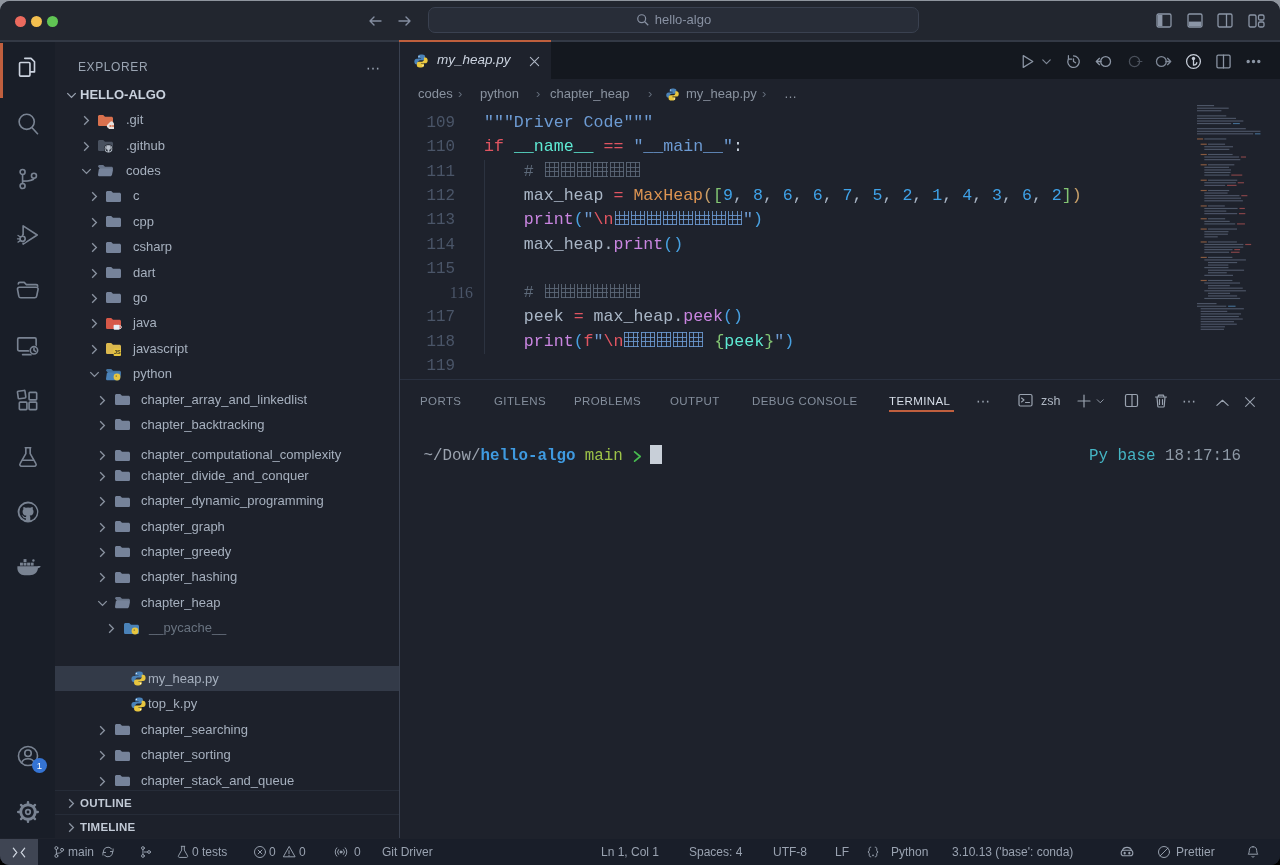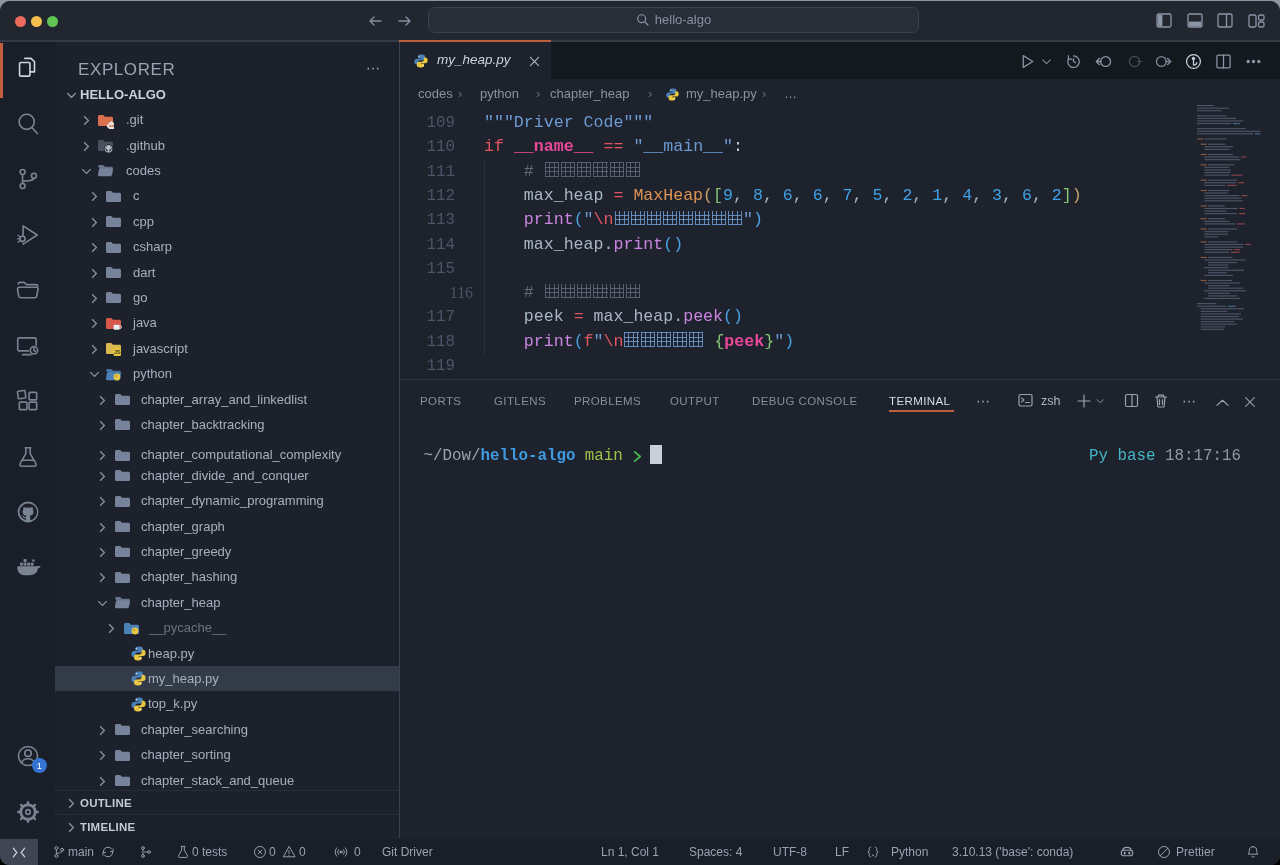--- a/index.html
+++ b/index.html
@@ -38,21 +38,21 @@
   #crumbs { position:absolute; top:79px; left:400px; width:880px; height:29px; background:#1e222c;
             color:#89929f; font-size:13px; }
   #crumbs span { position:absolute; top:6px; }
   .csep { color:#626b79; }
   
   #code { position:absolute; top:108px; left:400px; width:880px; height:270px; background:#1e222c;
           font-family:"Liberation Mono", monospace; font-size:16.6px; }
   .cl { position:absolute; height:24.3px; line-height:24.3px; white-space:pre; }
   .ln { position:absolute; width:55px; text-align:right; color:#4a5568; height:24.3px; line-height:24.3px;
         font-size:15.83px; }
-  .fg { color:#a9b6c6; } .fgl { color:#ec4899;font-weight:bold; }
+  .fg { color:#a9b6c6; } .fgl { color:#5eead4; }
   .red { color:#e05561; } .orange { color:#de9552; } .purple { color:#c985e0; }
   .str { color:#6d9bd3; } .num { color:#3fa2e8; } .gold { color:#c7a06a; }
   .bblue { color:#48a0e0; } .bgreen { color:#83c573; }
   .com { color:#5e6a7a; } .wht { color:#c6d0dc; }
   .cjk { display:inline-block; width:14.2px; height:14.5px; margin:0 1px; vertical-align:-1px; }
   .cjk.c1 { background:
       repeating-linear-gradient(0deg,rgba(94,106,122,.85) 0 1px,transparent 1px 4.6px),
       repeating-linear-gradient(90deg,rgba(94,106,122,.85) 0 1px,transparent 1px 4.4px); }
   .cjk.c2 { background:
       repeating-linear-gradient(0deg,rgba(109,155,211,.85) 0 1px,transparent 1px 4.6px),
@@ -428,29 +428,20 @@
         <svg class="chev" style="left:49px;top:6px" width="15" height="15" viewBox="0 0 16 16" fill="none" stroke="#8a93a1" stroke-width="1.4">
           <path d="M5.5 3.5l4.5 4.5-4.5 4.5"></path>
         </svg>
         <svg class="ficon" style="left:68px;top:4.5px" width="17" height="17" viewBox="0 0 17 17">
           <path d="M1 4.6c0-.9.7-1.6 1.6-1.6h3.6l1.8 1.7h6.4c.9 0 1.6.7 1.6 1.6v6.1c0 .9-.7 1.6-1.6 1.6H2.6c-.9 0-1.6-.7-1.6-1.6z" fill="#4a82b8"></path>
           <circle cx="12" cy="11" r="3.4" fill="#e8c63f"></circle>
           <circle cx="11.2" cy="10" r=".6" fill="#333"></circle>
         </svg>
         <span class="lbl" style="left:94px;color:#68727f;">__pycache__</span>
       </div>
-      <div class="row" style="top:598.5px">
-        <svg class="ficon" style="left:75px;top:4.5px" width="17" height="17" viewBox="0 0 17 17">
-          <path d="M8.4 1.6c-1.9 0-3.1.8-3.1 2.1v1.8h3.3v.6H3.9c-1.4 0-2.5 1.1-2.5 3 0 1.9 1.1 3.1 2.5 3.1h1.4V10c0-1.3 1.1-2.4 2.4-2.4h3.2c1.1 0 2-.9 2-2V3.7c0-1.2-1.3-2.1-3-2.1z" fill="#4a82b8"></path>
-          <circle cx="6.4" cy="3.5" r=".7" fill="#d6e4f2"></circle>
-          <path d="M8.6 15.4c1.9 0 3.1-.8 3.1-2.1v-1.8H8.4v-.6h4.7c1.4 0 2.5-1.1 2.5-3 0-1.9-1.1-3.1-2.5-3.1h-1.4V7c0 1.3-1.1 2.4-2.4 2.4H6.1c-1.1 0-2 .9-2 2v1.9c0 1.2 1.3 2.1 3 2.1z" fill="#e8c63f"></path>
-          <circle cx="10.6" cy="13.5" r=".7" fill="#fdf8e0"></circle>
-        </svg>
-        <span class="lbl" style="left:93px;">heap.py</span>
-      </div>
       <div class="row sel" style="top:623.9px">
         <svg class="ficon" style="left:75px;top:4.5px" width="17" height="17" viewBox="0 0 17 17">
           <path d="M8.4 1.6c-1.9 0-3.1.8-3.1 2.1v1.8h3.3v.6H3.9c-1.4 0-2.5 1.1-2.5 3 0 1.9 1.1 3.1 2.5 3.1h1.4V10c0-1.3 1.1-2.4 2.4-2.4h3.2c1.1 0 2-.9 2-2V3.7c0-1.2-1.3-2.1-3-2.1z" fill="#4a82b8"></path>
           <circle cx="6.4" cy="3.5" r=".7" fill="#d6e4f2"></circle>
           <path d="M8.6 15.4c1.9 0 3.1-.8 3.1-2.1v-1.8H8.4v-.6h4.7c1.4 0 2.5-1.1 2.5-3 0-1.9-1.1-3.1-2.5-3.1h-1.4V7c0 1.3-1.1 2.4-2.4 2.4H6.1c-1.1 0-2 .9-2 2v1.9c0 1.2 1.3 2.1 3 2.1z" fill="#e8c63f"></path>
           <circle cx="10.6" cy="13.5" r=".7" fill="#fdf8e0"></circle>
         </svg>
         <span class="lbl" style="left:93px;">my_heap.py</span>
       </div>
       <div class="row" style="top:649.3px">
@@ -495,21 +486,21 @@
         </svg>
         <span style="position:absolute;left:25px;">TIMELINE</span>
       </div>
       <div class="sechead" style="top:748px;">
         <svg class="chev" style="left:9px;top:5px" width="15" height="15" viewBox="0 0 16 16" fill="none" stroke="#8a93a1" stroke-width="1.4">
           <path d="M5.5 3.5l4.5 4.5-4.5 4.5"></path>
         </svg>
         <span style="position:absolute;left:25px;">OUTLINE</span>
       </div>
       <div style="position:absolute;left:311px;top:18px;color:#9aa4b2;font-size:14px;letter-spacing:1px;">⋯</div>
-      <div style="position:absolute;left:23px;top:18px;color:#9aa4b2;font-size:17px;letter-spacing:.6px;">EXPLORER</div>
+      <div style="position:absolute;left:23px;top:18px;color:#9aa4b2;font-size:12px;letter-spacing:.6px;">EXPLORER</div>
     </div>
   <div id="tabstrip">
     <div id="tab1">
       <svg style="position:absolute;left:13px;top:11px" width="16" height="16" viewBox="0 0 17 17">
           <path d="M8.4 1.6c-1.9 0-3.1.8-3.1 2.1v1.8h3.3v.6H3.9c-1.4 0-2.5 1.1-2.5 3 0 1.9 1.1 3.1 2.5 3.1h1.4V10c0-1.3 1.1-2.4 2.4-2.4h3.2c1.1 0 2-.9 2-2V3.7c0-1.2-1.3-2.1-3-2.1z" fill="#4a82b8"></path>
           <circle cx="6.4" cy="3.5" r=".7" fill="#d6e4f2"></circle>
           <path d="M8.6 15.4c1.9 0 3.1-.8 3.1-2.1v-1.8H8.4v-.6h4.7c1.4 0 2.5-1.1 2.5-3 0-1.9-1.1-3.1-2.5-3.1h-1.4V7c0 1.3-1.1 2.4-2.4 2.4H6.1c-1.1 0-2 .9-2 2v1.9c0 1.2 1.3 2.1 3 2.1z" fill="#e8c63f"></path>
           <circle cx="10.6" cy="13.5" r=".7" fill="#fdf8e0"></circle>
         </svg>
       <span class="tlabel">my_heap.py</span>

